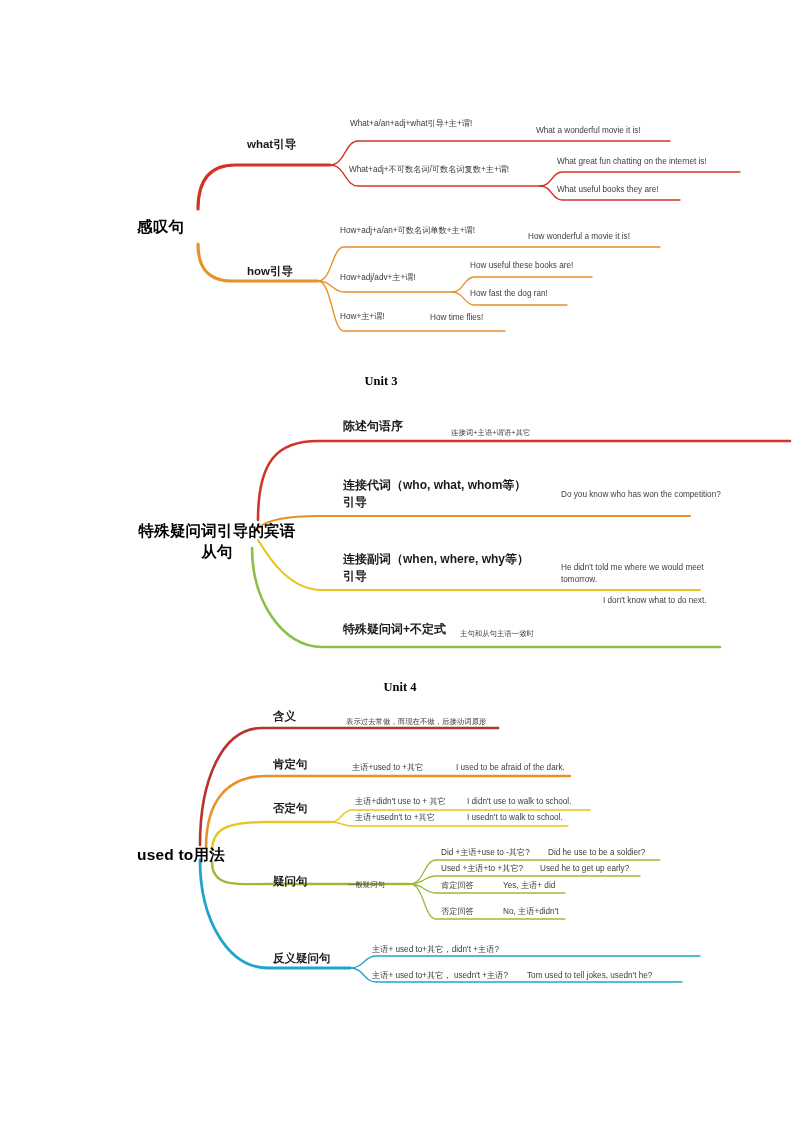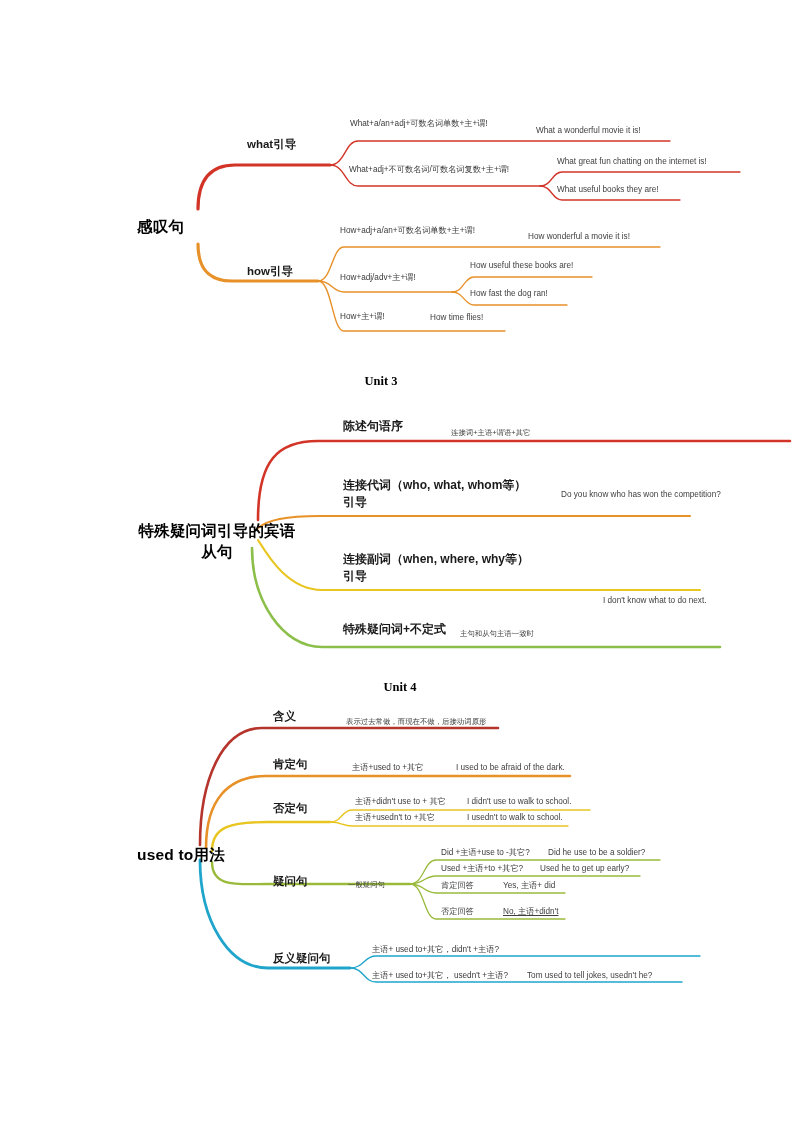--- a/index.html
+++ b/index.html
@@ -131,21 +131,21 @@
 
     <path d="M200 860 C 200 920, 228 968, 268 968 L 350 968" fill="none" stroke="#1fa5cb" stroke-width="2.8" stroke-linecap="round"></path>
     <path d="M350 968 C 364 968, 364 956, 376 956 L 700 956" fill="none" stroke="#1fa5cb" stroke-width="1.4" stroke-linecap="round"></path>
     <path d="M350 968 C 364 968, 364 982, 376 982 L 682 982" fill="none" stroke="#1fa5cb" stroke-width="1.4" stroke-linecap="round"></path>
   </svg>
 
   <div class="lbl root-label" style="left:137px; top:217px;">感叹句</div>
 
   <div class="lbl node1" style="left:247px; top:137px;">what引导</div>
 
-  <div class="lbl node2" style="left:350px; top:119px;">What+a/an+adj+可数名词单数+主+谓!</div>
+  <div class="lbl node2" style="left:350px; top:119px;">What+a/an+adj+what引导+主+谓!</div>
   <div class="lbl node3" style="left:536px; top:126px;">What a wonderful movie it is!</div>
 
   <div class="lbl node2" style="left:349px; top:165px;">What+adj+不可数名词/可数名词复数+主+谓!</div>
   <div class="lbl node3" style="left:557px; top:157px;">What great fun chatting on the internet is!</div>
   <div class="lbl node3" style="left:557px; top:185px;">What useful books they are!</div>
 
   <div class="lbl node1" style="left:247px; top:264px;">how引导</div>
 
   <div class="lbl node2" style="left:340px; top:226px;">How+adj+a/an+可数名词单数+主+谓!</div>
   <div class="lbl node3" style="left:528px; top:232px;">How wonderful a movie it is!</div>
@@ -170,20 +170,21 @@
   <div class="lbl node1 big wrap" style="left:343px; top:477px; width:210px;">
     <span>连接代词（who, what, whom等）</span><br>
     <span>引导</span>
   </div>
   <div class="lbl node3 wrap" style="left:561px; top:489px; width:160px;">Do you know who has won the competition?</div>
 
   <div class="lbl node1 big wrap" style="left:343px; top:551px; width:215px;">
     <span>连接副词（when, where, why等）</span><br>
     <span>引导</span>
   </div>
+  <div class="lbl node3 wrap" style="left:561px; top:562px; width:170px;">He didn't told me where we would meet tomorrow.</div>
 
   <div class="lbl node1 big" style="left:343px; top:622px;">特殊疑问词+不定式</div>
   <div class="lbl node2 sm" style="left:460px; top:629px;">主句和从句主语一致时</div>
   <div class="lbl node3" style="left:603px; top:596px;">I don't know what to do next.</div>
 
   <div class="unit-title" style="left:340px; top:680px;">Unit 4</div>
 
   <div class="lbl root-label" style="left:137px; top:845px;">used to用法</div>
 
   <div class="lbl node1" style="left:273px; top:709px;">含义</div>
@@ -205,21 +206,21 @@
   <div class="lbl node2" style="left:441px; top:848px;">Did +主语+use to -其它?</div>
   <div class="lbl node3" style="left:548px; top:848px;">Did he use to be a soldier?</div>
 
   <div class="lbl node2" style="left:441px; top:864px;">Used +主语+to +其它?</div>
   <div class="lbl node3" style="left:540px; top:864px;">Used he to get up early?</div>
 
   <div class="lbl node2" style="left:441px; top:881px;">肯定回答</div>
   <div class="lbl node3" style="left:503px; top:881px;">Yes, 主语+ did</div>
 
   <div class="lbl node2" style="left:441px; top:907px;">否定回答</div>
-  <div class="lbl node3" style="left:503px; top:907px;text-decoration:underline;">No, 主语+didn't</div>
+  <div class="lbl node3" style="left:503px; top:907px;">No, 主语+didn't</div>
 
   <div class="lbl node1" style="left:273px; top:951px;">反义疑问句</div>
 
   <div class="lbl node2" style="left:372px; top:945px;">主语+ used to+其它，didn't +主语?</div>
 
   <div class="lbl node2" style="left:372px; top:971px;">主语+ used to+其它， usedn't +主语?</div>
   <div class="lbl node3" style="left:527px; top:971px;">Tom used to tell jokes, usedn't he?</div>
 
 </div>
 

